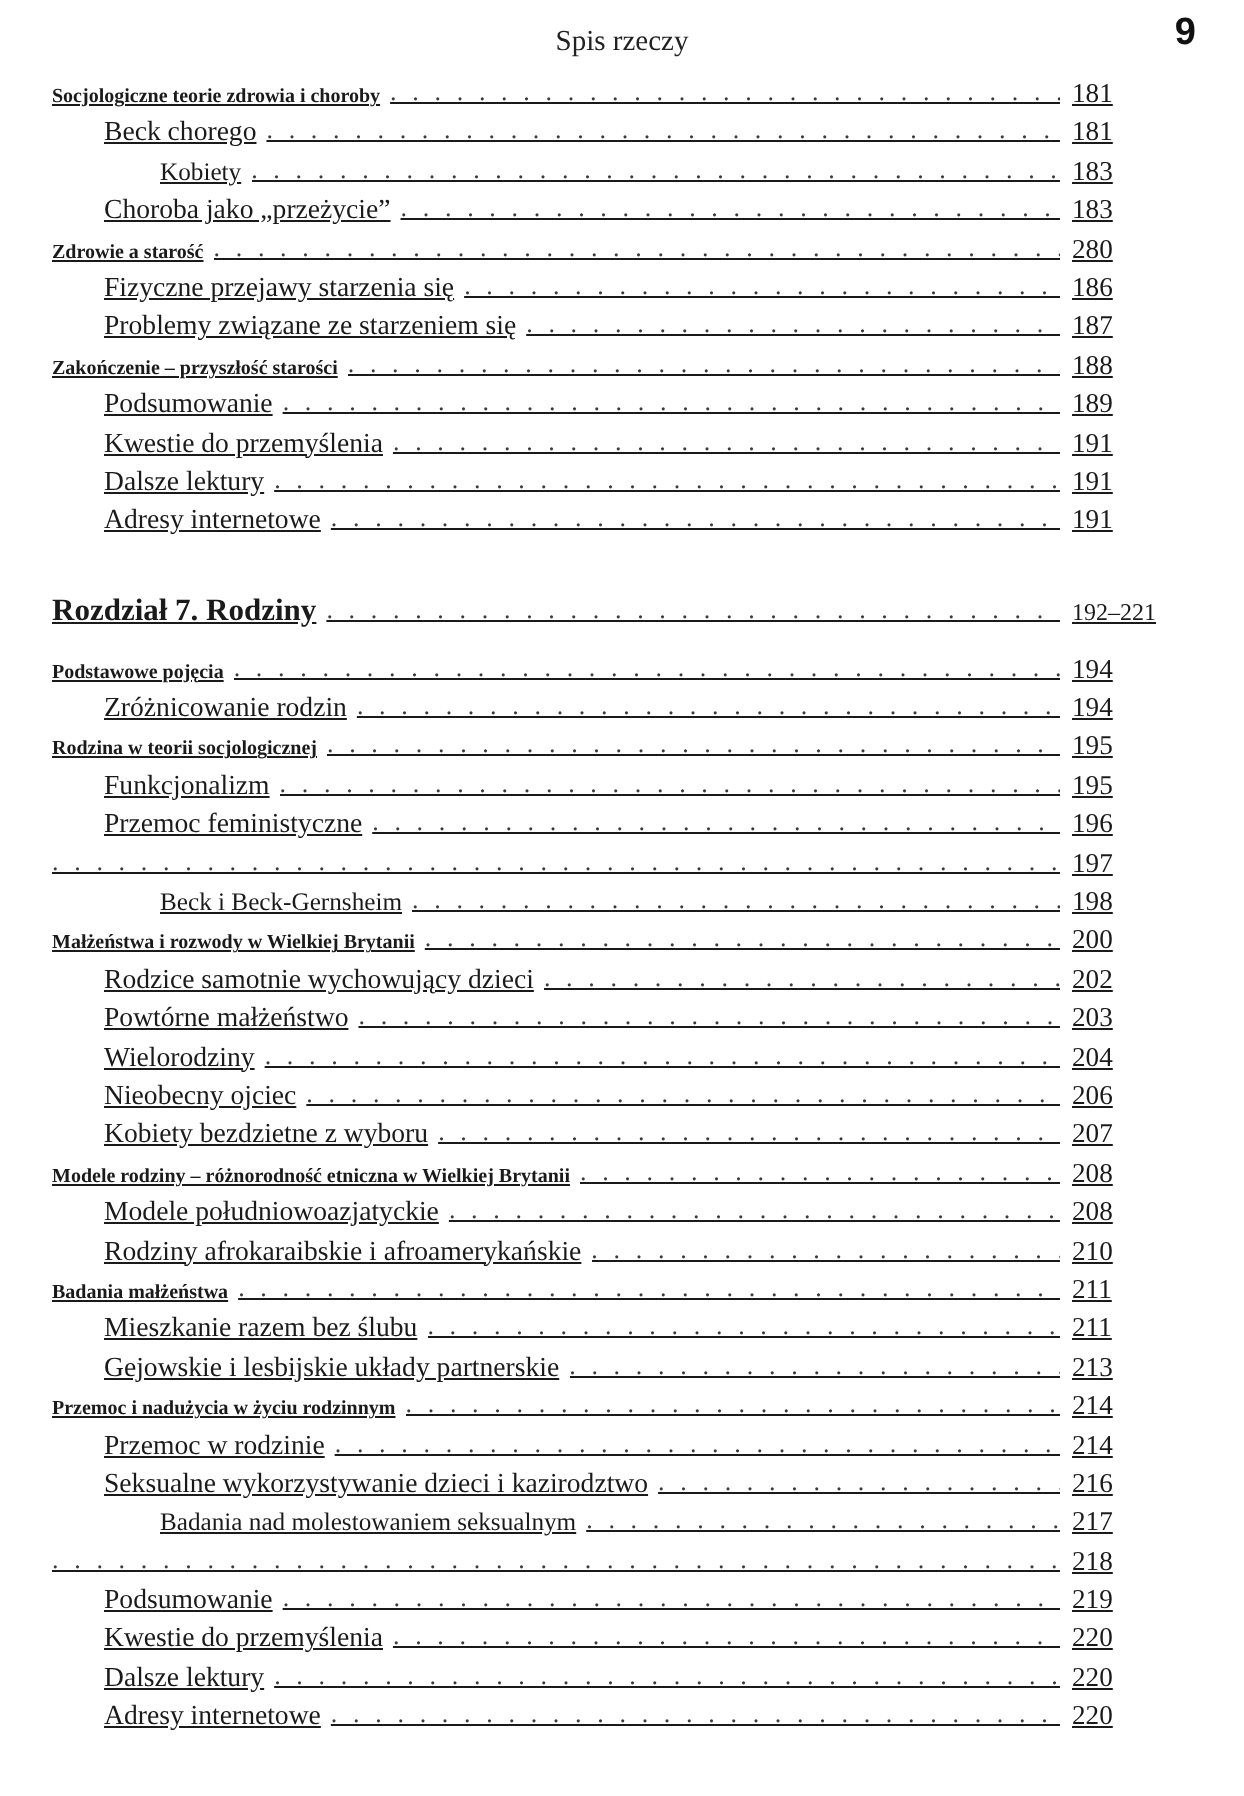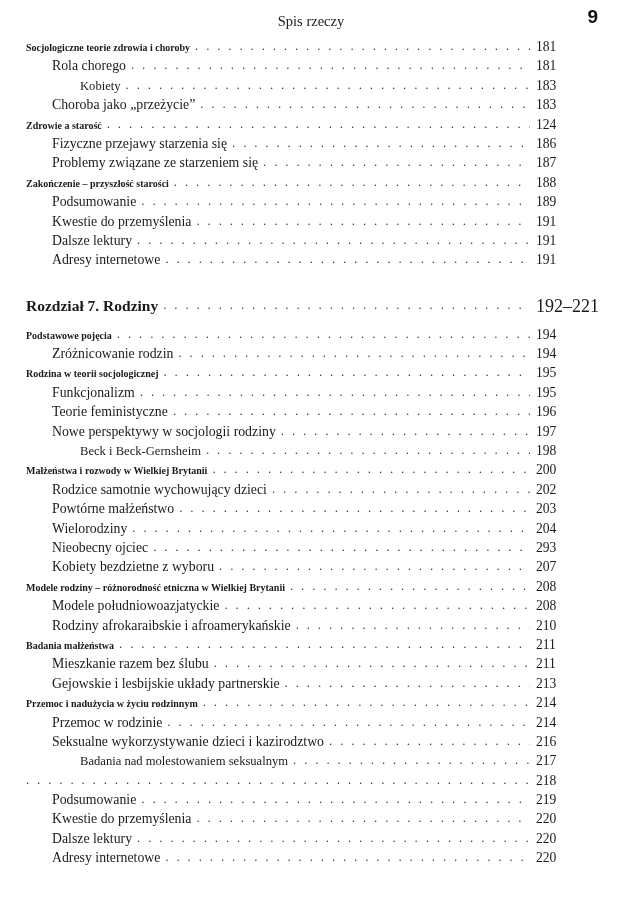--- a/index.html
+++ b/index.html
@@ -14,20 +14,21 @@
     color: #1a1a1a;
     position: relative;
     overflow: hidden;
   }
   .page {
     width: 622px;
     height: 845px;
     position: relative;
     box-sizing: border-box;
     padding: 0;
+    text-decoration: underline;
   }
   .header {
     position: relative;
     height: 40px;
   }
   .running-head {
     position: absolute;
     left: 0;
     right: 0;
     top: 13px;
@@ -79,21 +80,21 @@
     white-space: nowrap;
   }
 
   
   .lvl-chap .label {
     font-size: 15.5px;
     font-weight: bold;
     font-family: "Liberation Serif", serif;
   }
   .lvl-chap { height: 26px; align-items: center; }
-  .lvl-chap .page-num { font-size: 18px; width: 64px; }
+  .lvl-chap .page-num { font-size: 12px; width: 64px; }
 
   .lvl-1 { height: 19.4px; }
   .lvl-1 .label {
     font-size: 10px;
     font-weight: bold;
     padding-left: 0px;
   }
   .lvl-1 .page-num { font-size: 13.6px; width: 64px; }
 
   .lvl-2 { height: 19.4px; }
@@ -122,38 +123,38 @@
     <div class="running-head">Spis rzeczy</div>
     <div class="folio">9</div>
   </div>
   <div class="toc" id="toc-list">
       <div class="entry lvl-1">
         <span class="label">Socjologiczne teorie zdrowia i choroby</span>
         <span class="leader">. . . . . . . . . . . . . . . . . . . . . . . . . . . . . . . . . . . . . . . . . . . . . . . . . . . . . . . . . . . . . . . . . . . . . . . . . . . . . . . . . . . . . . . . . . . . . . . . . . . . . . . . . .</span>
         <span class="page-num">181</span>
       </div>
       <div class="entry lvl-2">
-        <span class="label">Rola chorego</span>
+        <span class="label">Beck chorego</span>
         <span class="leader">. . . . . . . . . . . . . . . . . . . . . . . . . . . . . . . . . . . . . . . . . . . . . . . . . . . . . . . . . . . . . . . . . . . . . . . . . . . . . . . . . . . . . . . . . . . . . . . . . . . . . . . . . .</span>
         <span class="page-num">181</span>
       </div>
       <div class="entry lvl-3">
         <span class="label">Kobiety</span>
         <span class="leader">. . . . . . . . . . . . . . . . . . . . . . . . . . . . . . . . . . . . . . . . . . . . . . . . . . . . . . . . . . . . . . . . . . . . . . . . . . . . . . . . . . . . . . . . . . . . . . . . . . . . . . . . . .</span>
         <span class="page-num">183</span>
       </div>
       <div class="entry lvl-2">
         <span class="label">Choroba jako „przeżycie”</span>
         <span class="leader">. . . . . . . . . . . . . . . . . . . . . . . . . . . . . . . . . . . . . . . . . . . . . . . . . . . . . . . . . . . . . . . . . . . . . . . . . . . . . . . . . . . . . . . . . . . . . . . . . . . . . . . . . .</span>
         <span class="page-num">183</span>
       </div>
       <div class="entry lvl-1">
         <span class="label">Zdrowie a starość</span>
         <span class="leader">. . . . . . . . . . . . . . . . . . . . . . . . . . . . . . . . . . . . . . . . . . . . . . . . . . . . . . . . . . . . . . . . . . . . . . . . . . . . . . . . . . . . . . . . . . . . . . . . . . . . . . . . . .</span>
-        <span class="page-num">124</span>
+        <span class="page-num">280</span>
       </div>
       <div class="entry lvl-2">
         <span class="label">Fizyczne przejawy starzenia się</span>
         <span class="leader">. . . . . . . . . . . . . . . . . . . . . . . . . . . . . . . . . . . . . . . . . . . . . . . . . . . . . . . . . . . . . . . . . . . . . . . . . . . . . . . . . . . . . . . . . . . . . . . . . . . . . . . . . .</span>
         <span class="page-num">186</span>
       </div>
       <div class="entry lvl-2">
         <span class="label">Problemy związane ze starzeniem się</span>
         <span class="leader">. . . . . . . . . . . . . . . . . . . . . . . . . . . . . . . . . . . . . . . . . . . . . . . . . . . . . . . . . . . . . . . . . . . . . . . . . . . . . . . . . . . . . . . . . . . . . . . . . . . . . . . . . .</span>
         <span class="page-num">187</span>
@@ -204,26 +205,25 @@
         <span class="label">Rodzina w teorii socjologicznej</span>
         <span class="leader">. . . . . . . . . . . . . . . . . . . . . . . . . . . . . . . . . . . . . . . . . . . . . . . . . . . . . . . . . . . . . . . . . . . . . . . . . . . . . . . . . . . . . . . . . . . . . . . . . . . . . . . . . .</span>
         <span class="page-num">195</span>
       </div>
       <div class="entry lvl-2">
         <span class="label">Funkcjonalizm</span>
         <span class="leader">. . . . . . . . . . . . . . . . . . . . . . . . . . . . . . . . . . . . . . . . . . . . . . . . . . . . . . . . . . . . . . . . . . . . . . . . . . . . . . . . . . . . . . . . . . . . . . . . . . . . . . . . . .</span>
         <span class="page-num">195</span>
       </div>
       <div class="entry lvl-2">
-        <span class="label">Teorie feministyczne</span>
+        <span class="label">Przemoc feministyczne</span>
         <span class="leader">. . . . . . . . . . . . . . . . . . . . . . . . . . . . . . . . . . . . . . . . . . . . . . . . . . . . . . . . . . . . . . . . . . . . . . . . . . . . . . . . . . . . . . . . . . . . . . . . . . . . . . . . . .</span>
         <span class="page-num">196</span>
       </div>
       <div class="entry lvl-2">
-        <span class="label">Nowe perspektywy w socjologii rodziny</span>
         <span class="leader">. . . . . . . . . . . . . . . . . . . . . . . . . . . . . . . . . . . . . . . . . . . . . . . . . . . . . . . . . . . . . . . . . . . . . . . . . . . . . . . . . . . . . . . . . . . . . . . . . . . . . . . . . .</span>
         <span class="page-num">197</span>
       </div>
       <div class="entry lvl-3">
         <span class="label">Beck i Beck-Gernsheim</span>
         <span class="leader">. . . . . . . . . . . . . . . . . . . . . . . . . . . . . . . . . . . . . . . . . . . . . . . . . . . . . . . . . . . . . . . . . . . . . . . . . . . . . . . . . . . . . . . . . . . . . . . . . . . . . . . . . .</span>
         <span class="page-num">198</span>
       </div>
       <div class="entry lvl-1">
         <span class="label">Małżeństwa i rozwody w Wielkiej Brytanii</span>
@@ -241,21 +241,21 @@
         <span class="page-num">203</span>
       </div>
       <div class="entry lvl-2">
         <span class="label">Wielorodziny</span>
         <span class="leader">. . . . . . . . . . . . . . . . . . . . . . . . . . . . . . . . . . . . . . . . . . . . . . . . . . . . . . . . . . . . . . . . . . . . . . . . . . . . . . . . . . . . . . . . . . . . . . . . . . . . . . . . . .</span>
         <span class="page-num">204</span>
       </div>
       <div class="entry lvl-2">
         <span class="label">Nieobecny ojciec</span>
         <span class="leader">. . . . . . . . . . . . . . . . . . . . . . . . . . . . . . . . . . . . . . . . . . . . . . . . . . . . . . . . . . . . . . . . . . . . . . . . . . . . . . . . . . . . . . . . . . . . . . . . . . . . . . . . . .</span>
-        <span class="page-num">293</span>
+        <span class="page-num">206</span>
       </div>
       <div class="entry lvl-2">
         <span class="label">Kobiety bezdzietne z wyboru</span>
         <span class="leader">. . . . . . . . . . . . . . . . . . . . . . . . . . . . . . . . . . . . . . . . . . . . . . . . . . . . . . . . . . . . . . . . . . . . . . . . . . . . . . . . . . . . . . . . . . . . . . . . . . . . . . . . . .</span>
         <span class="page-num">207</span>
       </div>
       <div class="entry lvl-1">
         <span class="label">Modele rodziny – różnorodność etniczna w Wielkiej Brytanii</span>
         <span class="leader">. . . . . . . . . . . . . . . . . . . . . . . . . . . . . . . . . . . . . . . . . . . . . . . . . . . . . . . . . . . . . . . . . . . . . . . . . . . . . . . . . . . . . . . . . . . . . . . . . . . . . . . . . .</span>
         <span class="page-num">208</span>

